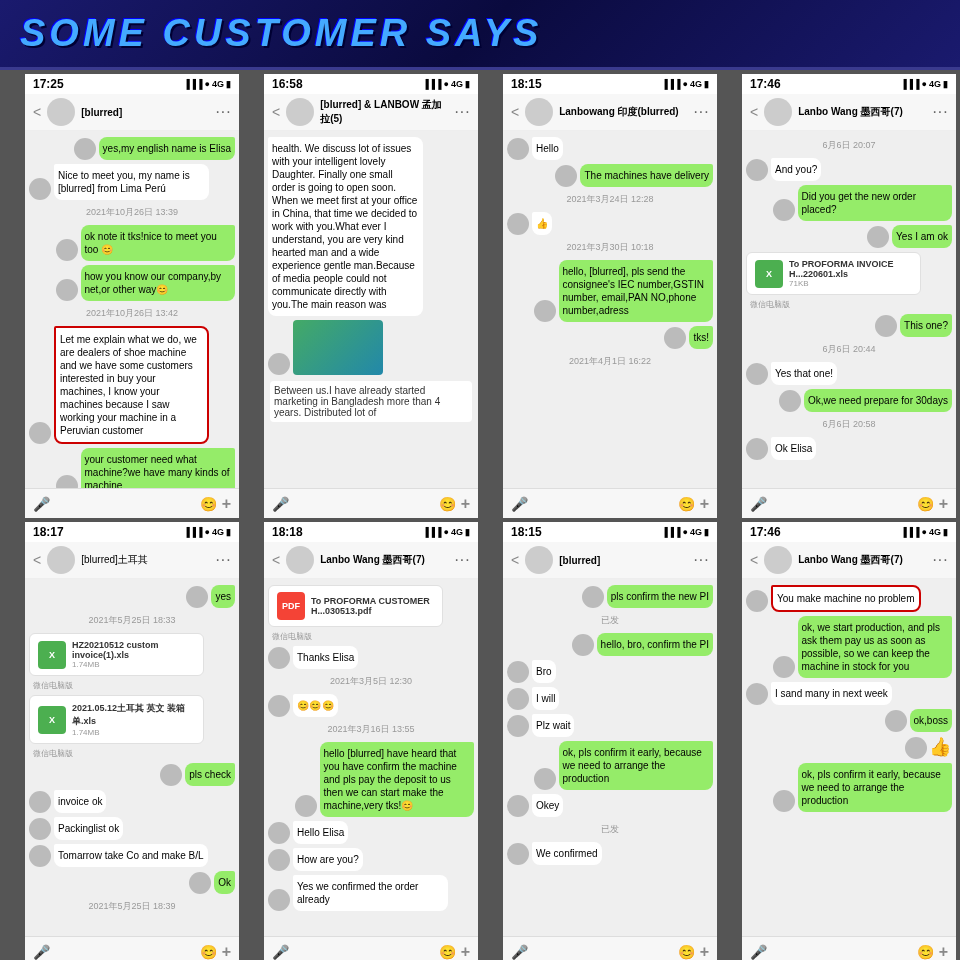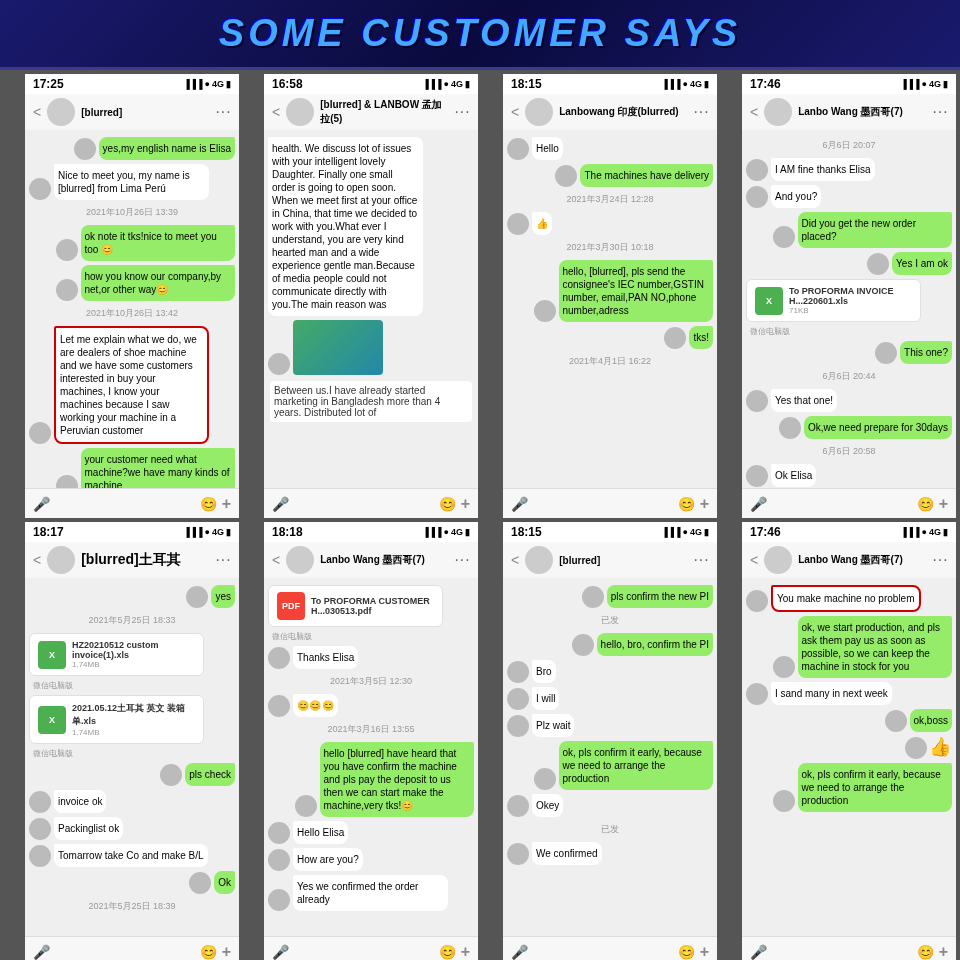--- a/index.html
+++ b/index.html
@@ -8,21 +8,20 @@
       height: 960px;
       background: #1a1a2e;
       font-family: Arial, sans-serif;
       overflow: hidden;
     }
 
     
     .header {
       background: linear-gradient(135deg, #1a1a6e 0%, #0a0a3e 50%, #1a1a6e 100%);
       padding: 12px 20px;
-      text-align: center;
       border-bottom: 3px solid #3a3a8e;
     }
     .header-title {
       font-size: 38px;
       font-weight: 900;
       color: #4af;
       letter-spacing: 4px;
       text-transform: uppercase;
       font-style: italic;
       text-shadow: 2px 2px 0 #003, -1px -1px 0 #00f;
@@ -343,24 +342,20 @@
       <div class="chat-header">
     <span style="font-size:14px;color:#888;">&lt;</span>
     <div class="chat-avatar" style="background:#ccc;"></div>
     <span class="chat-name" style="font-size:10px;font-weight:bold;">Lanbo Wang 墨西哥(7)</span>
     <span style="font-size:16px;color:#666;">···</span>
   </div>
       <div class="messages">
         <div class="timestamp">6月6日 20:07</div>
         <div class="msg-row received">
           <div class="msg-avatar"></div>
-          <div class="msg-bubble msg-received">I AM fine thanks Elisa</div>
-        </div>
-        <div class="msg-row received">
-          <div class="msg-avatar"></div>
           <div class="msg-bubble msg-received">And you?</div>
         </div>
         <div class="msg-row sent">
           <div class="msg-bubble msg-sent">Did you get the new order placed?</div>
           <div class="msg-avatar"></div>
         </div>
         <div class="msg-row sent">
           <div class="msg-bubble msg-sent">Yes I am ok</div>
           <div class="msg-avatar"></div>
         </div>
@@ -406,21 +401,21 @@
     <span style="display:flex;align-items:center;gap:2px;font-size:9px;">
       <span>▐▐▐</span>
       <span>●</span>
       <span>4G</span>
       <span>▮</span>
     </span>
   </div>
       <div class="chat-header">
     <span style="font-size:14px;color:#888;">&lt;</span>
     <div class="chat-avatar" style="background:#ccc;"></div>
-    <span class="chat-name" style="font-size:14px;font-weight:bold;">[blurred]土耳其</span>
+    <span class="chat-name" style="font-size:10px;font-weight:normal;">[blurred]土耳其</span>
     <span style="font-size:16px;color:#666;">···</span>
   </div>
       <div class="messages">
         <div class="msg-row sent">
           <div class="msg-bubble msg-sent">yes</div>
           <div class="msg-avatar"></div>
         </div>
         <div class="timestamp">2021年5月25日 18:33</div>
         <div class="msg-row received">
           <div class="file-attachment">

